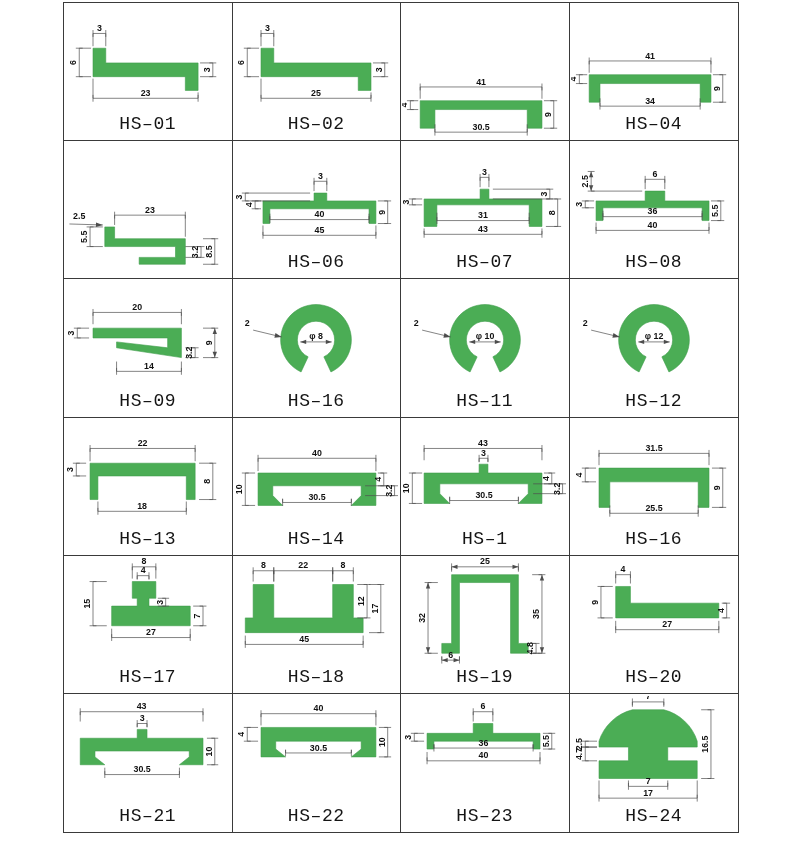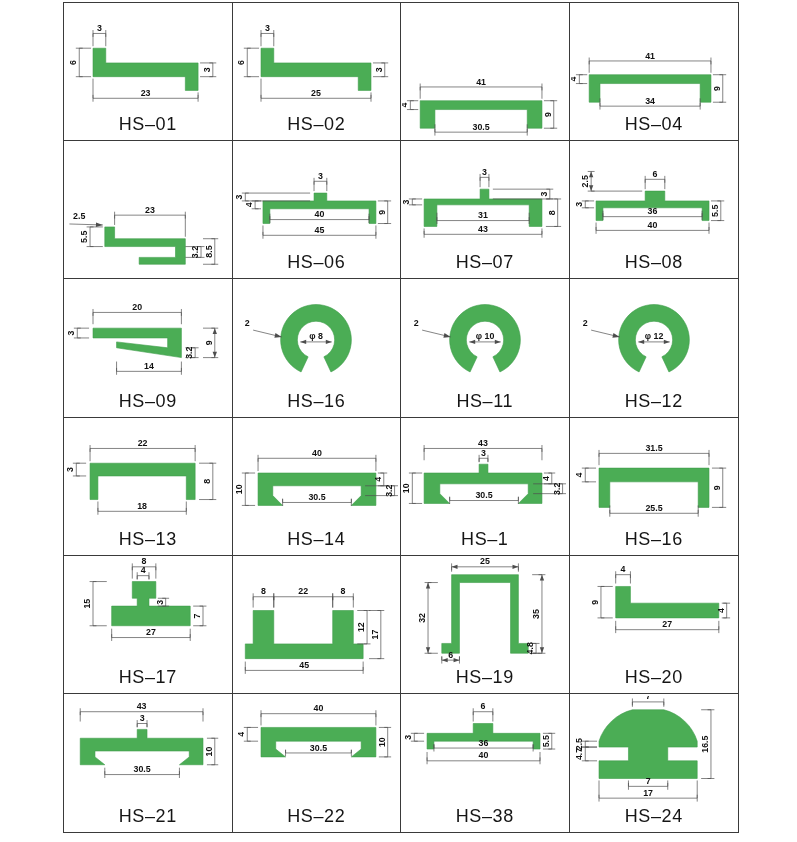--- a/index.html
+++ b/index.html
@@ -8,21 +8,21 @@
   .sheet{position:absolute;left:63px;top:2px;width:674px;height:829px;
          border:1.5px solid #3a3a3a;background:#fff;
          display:grid;grid-template-columns:repeat(4,1fr);grid-template-rows:repeat(6,1fr);}
   .cell{border-right:1px solid #3a3a3a;border-bottom:1px solid #3a3a3a;
         display:flex;flex-direction:column;align-items:center;justify-content:flex-end;
         overflow:hidden;background:#fff;}
   .cell:nth-child(4n){border-right:none;}
   .cell:nth-child(n+21){border-bottom:none;}
   .cell svg{width:166px;height:110px;display:block;flex:none;}
   .lbl{height:26px;line-height:21px;font-size:18px;color:#151515;
-       letter-spacing:.6px;text-align:center;width:100%;}
+       letter-spacing:.6px;text-align:center;width:100%;font-family:Liberation Mono, monospace;}
 </style>
 </head>
 <body>
 
 <div class="sheet" id="sheet">
     <div class="cell">
       <svg viewBox="0 0 168 112">
         <polygon points="28,45 41,45 41,60 135,60 135,88 122,88 122,74 28,74" fill="#4bad55" stroke="#3d9b49" stroke-width="0.6"></polygon>
         <g>
           <line x1="28" y1="30" x2="41" y2="30" stroke="#4d4d4d" stroke-width="0.7"></line>
@@ -625,20 +625,21 @@
           <line x1="150" y1="77" x2="138" y2="77" stroke="#4d4d4d" stroke-width="0.7"></line>
           <text x="147" y="52.5" fill="#111111" font-size="9" font-weight="bold" text-anchor="middle" font-family="&quot;Liberation Sans&quot;,sans-serif" transform="rotate(-90 147 52.5)">17</text>
           <line x1="12" y1="89" x2="132" y2="89" stroke="#4d4d4d" stroke-width="0.7"></line>
           <line x1="12" y1="85.5" x2="12" y2="92.5" stroke="#4d4d4d" stroke-width="0.7"></line>
           <line x1="132" y1="85.5" x2="132" y2="92.5" stroke="#4d4d4d" stroke-width="0.7"></line>
           <line x1="12" y1="89" x2="12" y2="80" stroke="#4d4d4d" stroke-width="0.7"></line>
           <line x1="132" y1="89" x2="132" y2="80" stroke="#4d4d4d" stroke-width="0.7"></line>
           <text x="72" y="86.5" fill="#111111" font-size="9" font-weight="bold" text-anchor="middle" font-family="&quot;Liberation Sans&quot;,sans-serif">45</text>
         </g>
       </svg>
+      <div class="lbl">HS–18</div>
     </div>
     <div class="cell">
       <svg viewBox="0 0 168 112">
         <polygon points="50,18 118,18 118,88 128,88 128,98 110,98 110,26 58,26 58,98 40,98 40,88 50,88" fill="#4bad55" stroke="#3d9b49" stroke-width="0.6"></polygon>
         <g>
           <line x1="50" y1="10" x2="118" y2="10" stroke="#4d4d4d" stroke-width="0.7"></line>
           <line x1="50" y1="6.5" x2="50" y2="13.5" stroke="#4d4d4d" stroke-width="0.7"></line>
           <line x1="118" y1="6.5" x2="118" y2="13.5" stroke="#4d4d4d" stroke-width="0.7"></line>
           <line x1="50" y1="10" x2="50" y2="15" stroke="#4d4d4d" stroke-width="0.7"></line>
           <line x1="118" y1="10" x2="118" y2="15" stroke="#4d4d4d" stroke-width="0.7"></line>
@@ -804,21 +805,21 @@
           <line x1="133" y1="53" x2="133" y2="49" stroke="#4d4d4d" stroke-width="0.7"></line>
           <text x="82.5" y="50.5" fill="#111111" font-size="9" font-weight="bold" text-anchor="middle" font-family="&quot;Liberation Sans&quot;,sans-serif">36</text>
           <line x1="25" y1="66" x2="140" y2="66" stroke="#4d4d4d" stroke-width="0.7"></line>
           <line x1="25" y1="62.5" x2="25" y2="69.5" stroke="#4d4d4d" stroke-width="0.7"></line>
           <line x1="140" y1="62.5" x2="140" y2="69.5" stroke="#4d4d4d" stroke-width="0.7"></line>
           <line x1="25" y1="66" x2="25" y2="57" stroke="#4d4d4d" stroke-width="0.7"></line>
           <line x1="140" y1="66" x2="140" y2="57" stroke="#4d4d4d" stroke-width="0.7"></line>
           <text x="82.5" y="63.5" fill="#111111" font-size="9" font-weight="bold" text-anchor="middle" font-family="&quot;Liberation Sans&quot;,sans-serif">40</text>
         </g>
       </svg>
-      <div class="lbl">HS–38</div>
+      <div class="lbl">HS–23</div>
     </div>
     <div class="cell">
       <svg viewBox="0 0 168 112">
         <path d="M28,84 L28,66 L58,66 L58,52 L28,52 L28,46 A48,48 0 0 1 62,14 L94,14 A48,48 0 0 1 128,46 L128,52 L98,52 L98,66 L128,66 L128,84 Z" fill="#4bad55" stroke="#3d9b49" stroke-width="0.6"></path>
         <g>
           <line x1="62" y1="6" x2="94" y2="6" stroke="#4d4d4d" stroke-width="0.7"></line>
           <line x1="62" y1="2.5" x2="62" y2="9.5" stroke="#4d4d4d" stroke-width="0.7"></line>
           <line x1="94" y1="2.5" x2="94" y2="9.5" stroke="#4d4d4d" stroke-width="0.7"></line>
           <line x1="62" y1="6" x2="62" y2="11" stroke="#4d4d4d" stroke-width="0.7"></line>
           <line x1="94" y1="6" x2="94" y2="11" stroke="#4d4d4d" stroke-width="0.7"></line>

